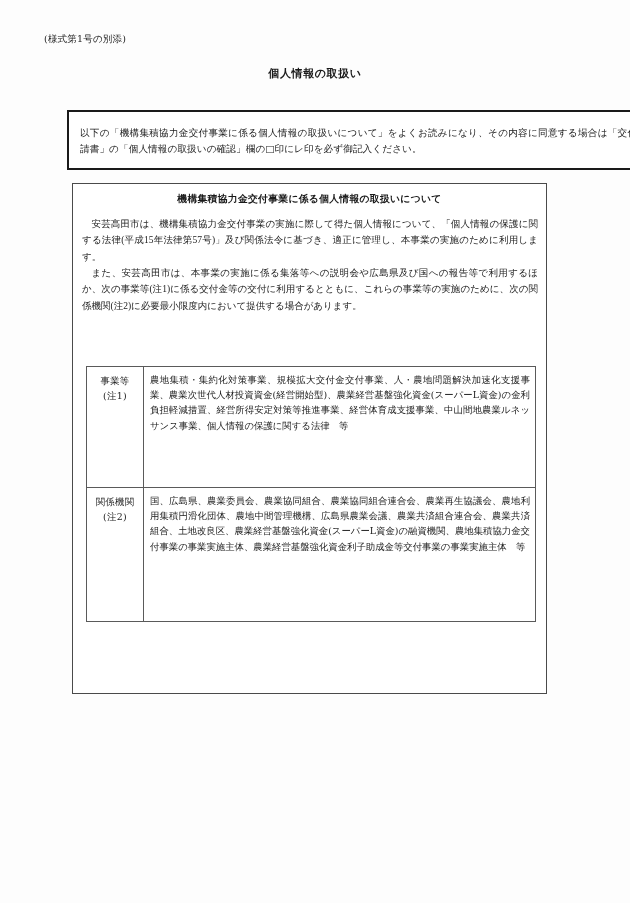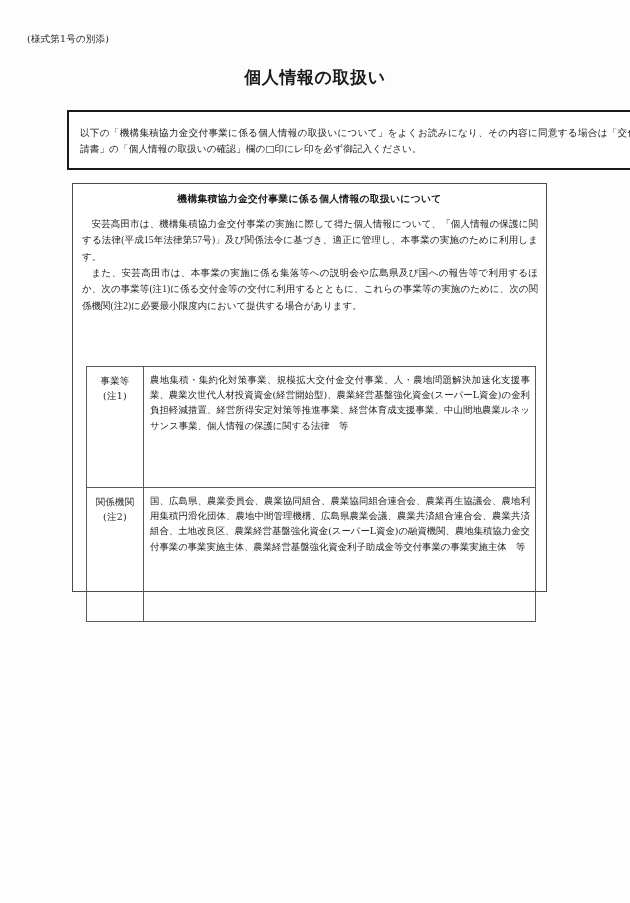--- a/index.html
+++ b/index.html
@@ -18,35 +18,35 @@
 
   .page {
     position: absolute;
     inset: 0;
     background: #fdfdfd;
   }
 
   
   .form-no {
     position: absolute;
-    left: 27px;
+    left: 44px;
     top: 33px;
     font-size: 9.5px;
     letter-spacing: 0.2px;
     white-space: nowrap;
   }
 
   
   .doc-title {
     position: absolute;
     left: 0;
     right: 0;
     top: 66px;
     text-align: center;
-    font-size: 17px;
+    font-size: 11px;
     font-weight: bold;
     letter-spacing: 0.6px;
   }
 
   
   .notice-box {
     position: absolute;
     left: 67px;
     top: 110px;
     width: 591px;
@@ -66,21 +66,21 @@
     text-justify: inter-character;
     letter-spacing: 0.1px;
   }
 
   
   .main-box {
     position: absolute;
     left: 72px;
     top: 183px;
     width: 475px;
-    height: 409px;
+    height: 511px;
     border: 1px solid #4a4a4a;
     box-sizing: border-box;
     background: #ffffff;
   }
 
   .main-heading {
     position: absolute;
     left: 0;
     right: 0;
     top: 9px;

